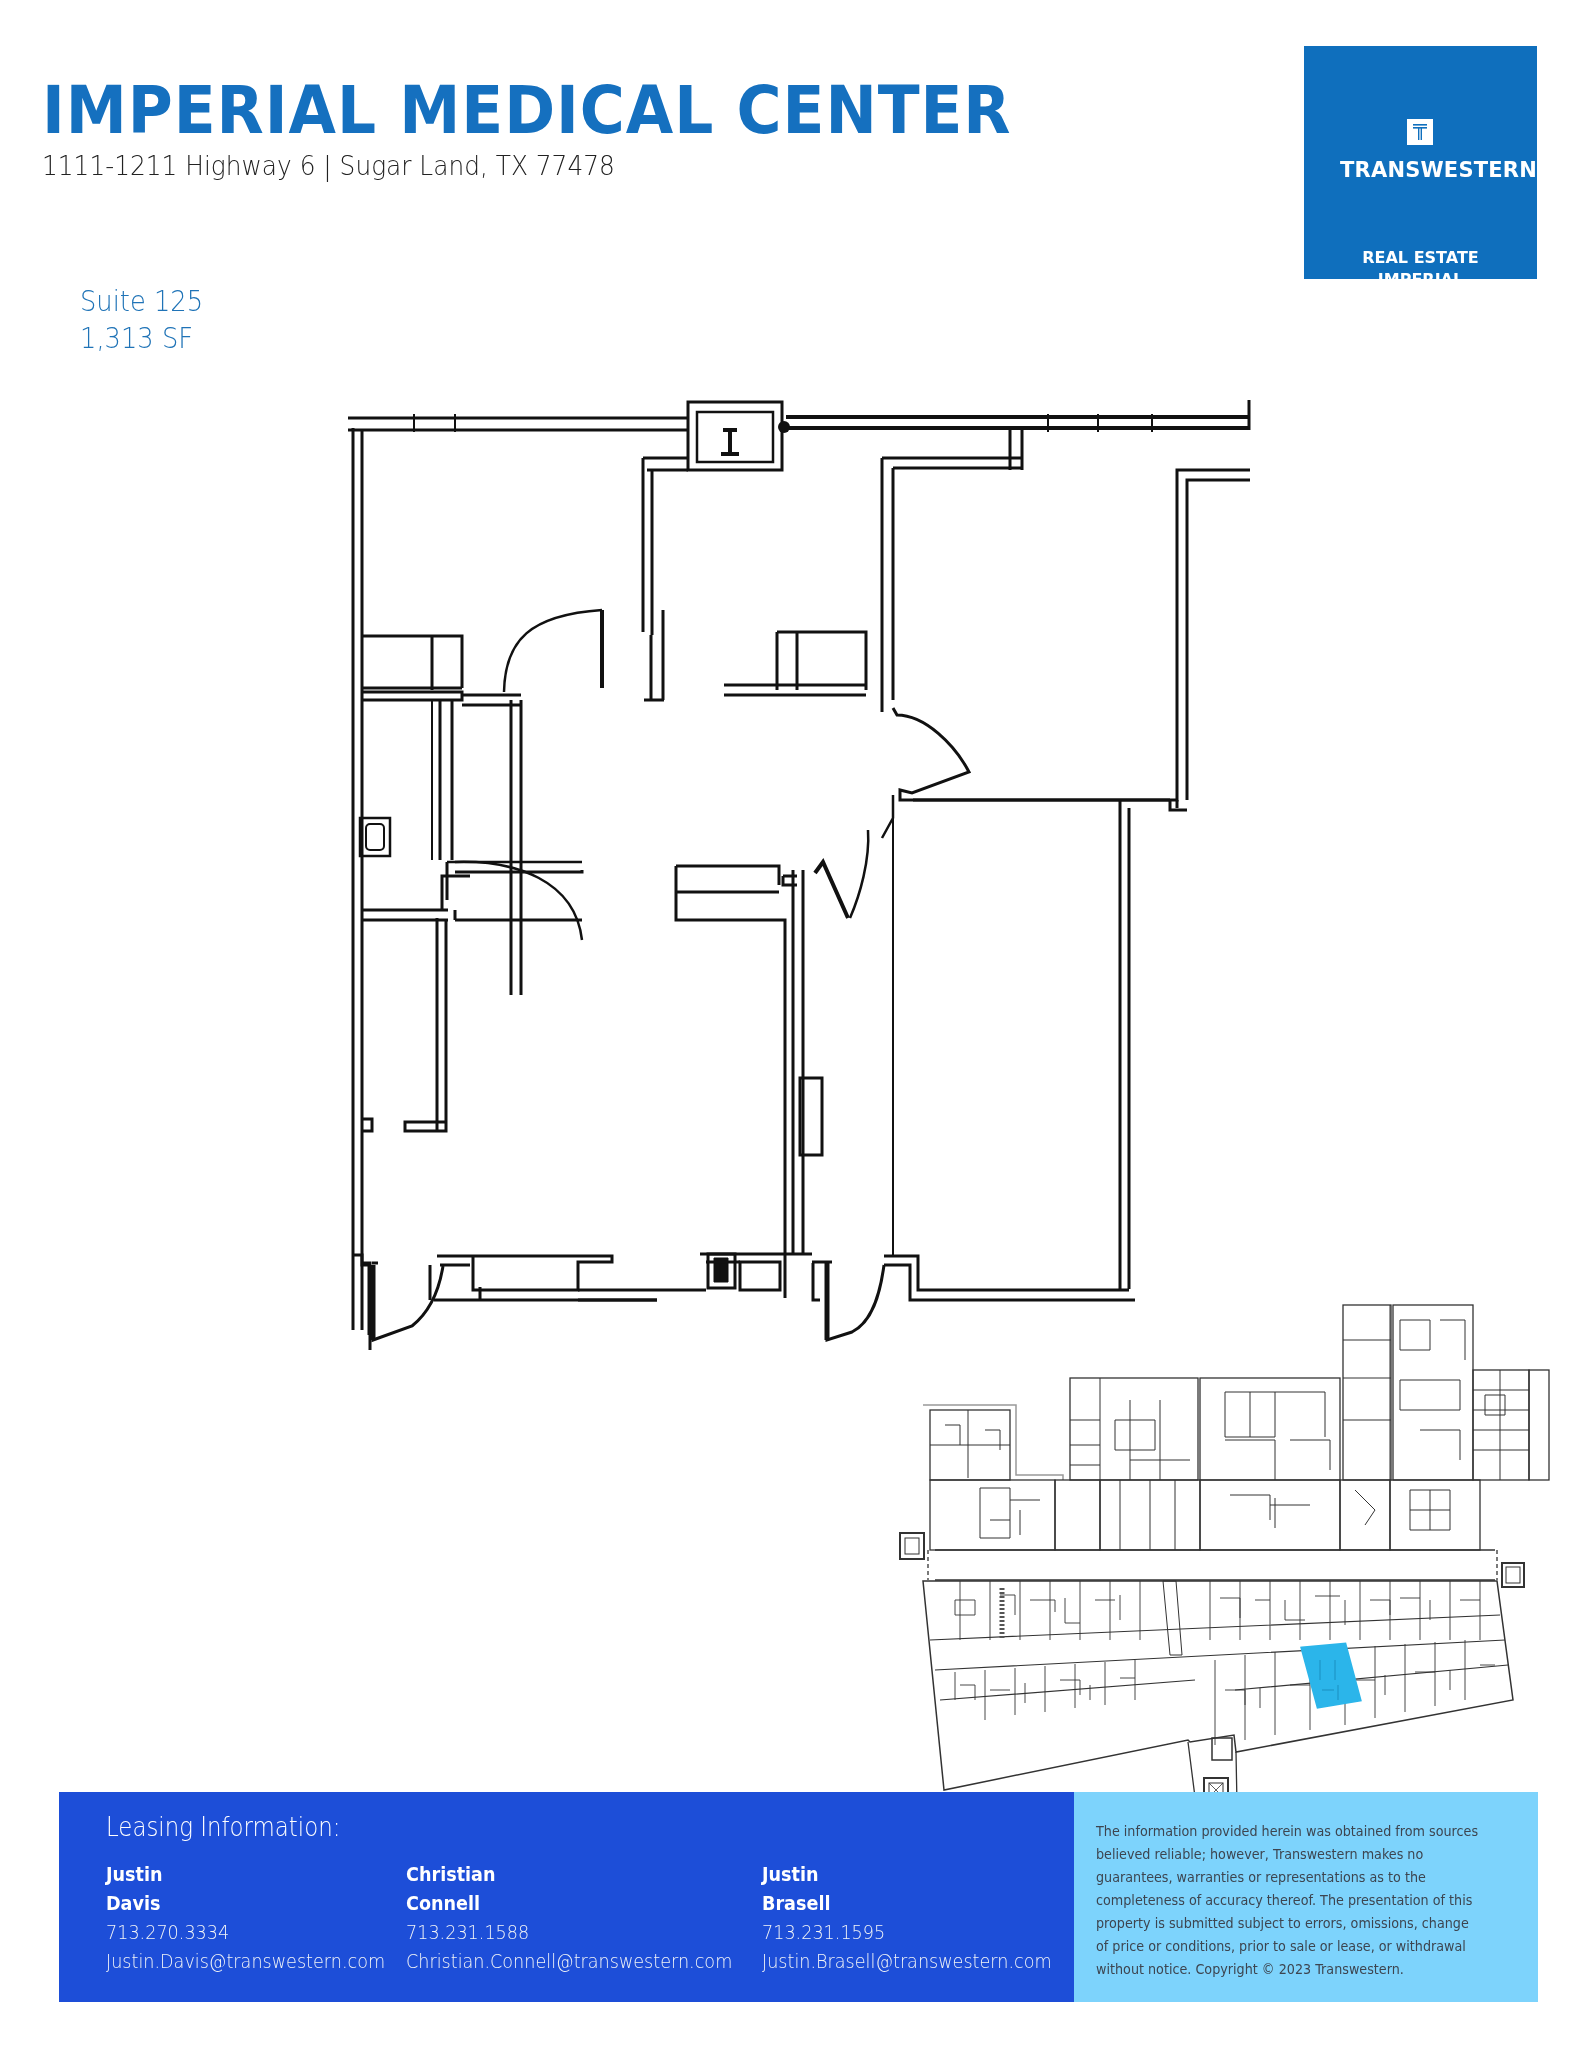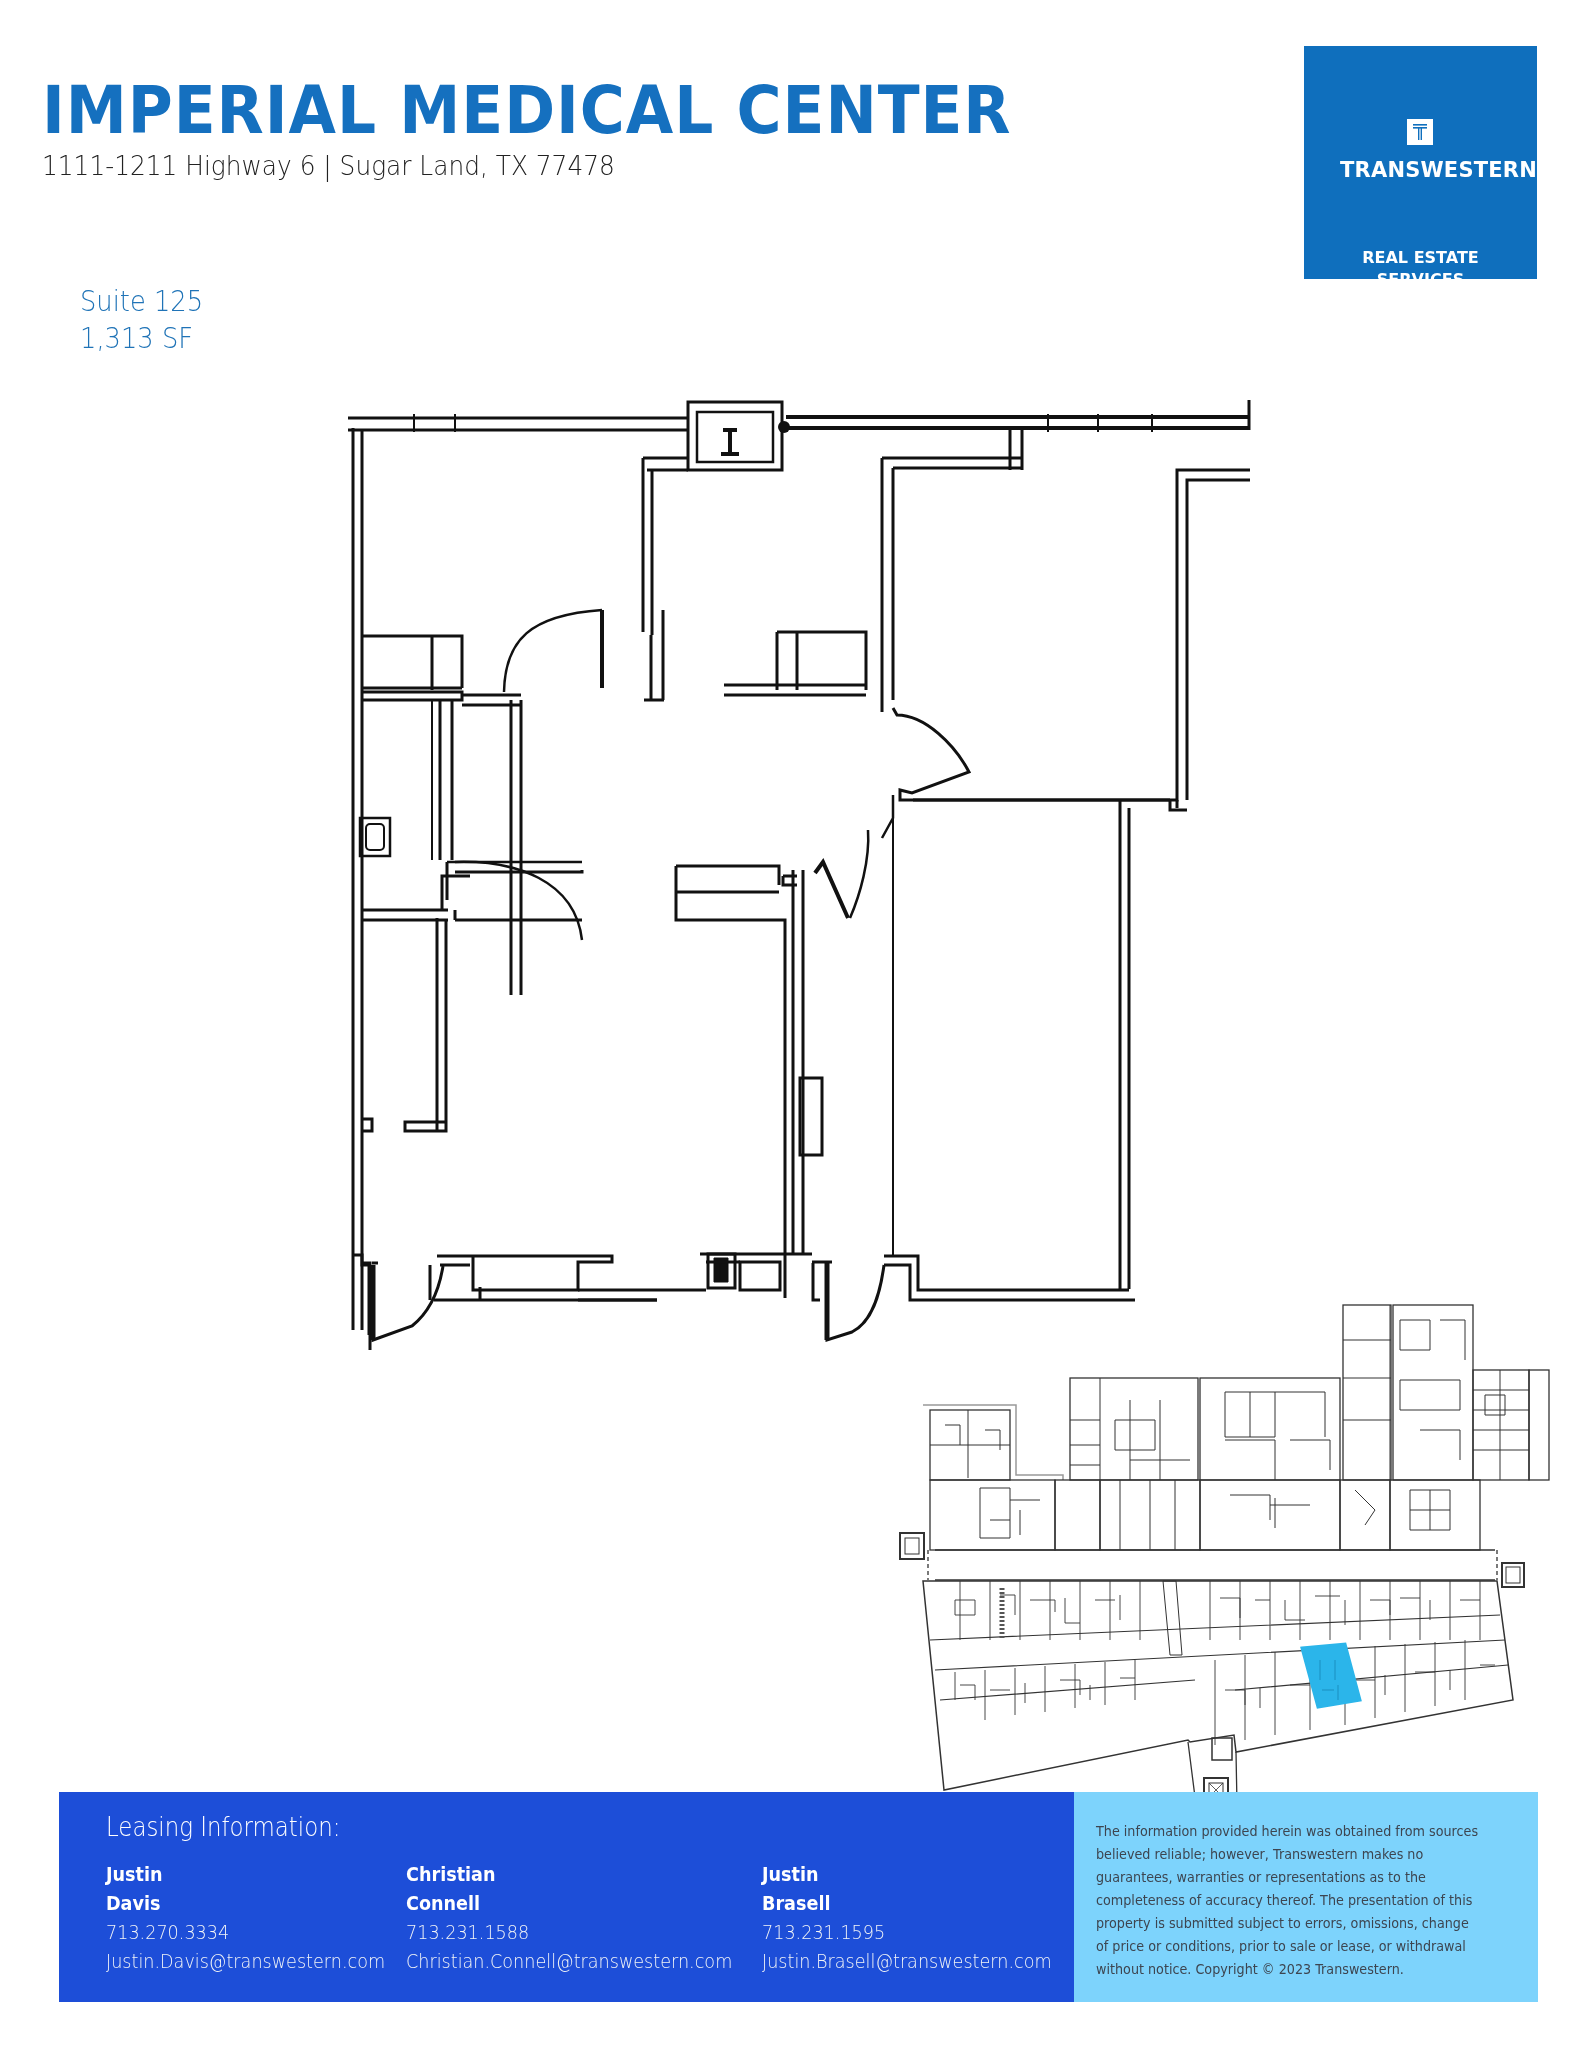--- a/index.html
+++ b/index.html
@@ -34,21 +34,21 @@
     <svg width="26" height="26" viewBox="0 0 26 26">
       <rect x="6" y="5" width="14" height="1.6" fill="#0f6fbd"></rect>
       <rect x="6" y="8" width="14" height="1.6" fill="#0f6fbd"></rect>
       <rect x="11" y="8" width="1.4" height="13" fill="#0f6fbd"></rect>
       <rect x="13.6" y="8" width="1.4" height="13" fill="#0f6fbd"></rect>
     </svg>
   </div>
   <div class="logo-name">TRANSWESTERN</div>
   <div class="logo-sub">
     <span>REAL ESTATE</span><br>
-    <span>SERVICES</span>
+    <span>IMPERIAL</span>
   </div>
 </div>
 
 <div class="suite">
   <div>Suite 125</div>
   <div>1,313 SF</div>
 </div>
 
 <svg class="floorplan" width="1583" height="1400" viewBox="0 0 1583 1400" fill="none" stroke="#111" stroke-width="3" stroke-linejoin="miter">
 

